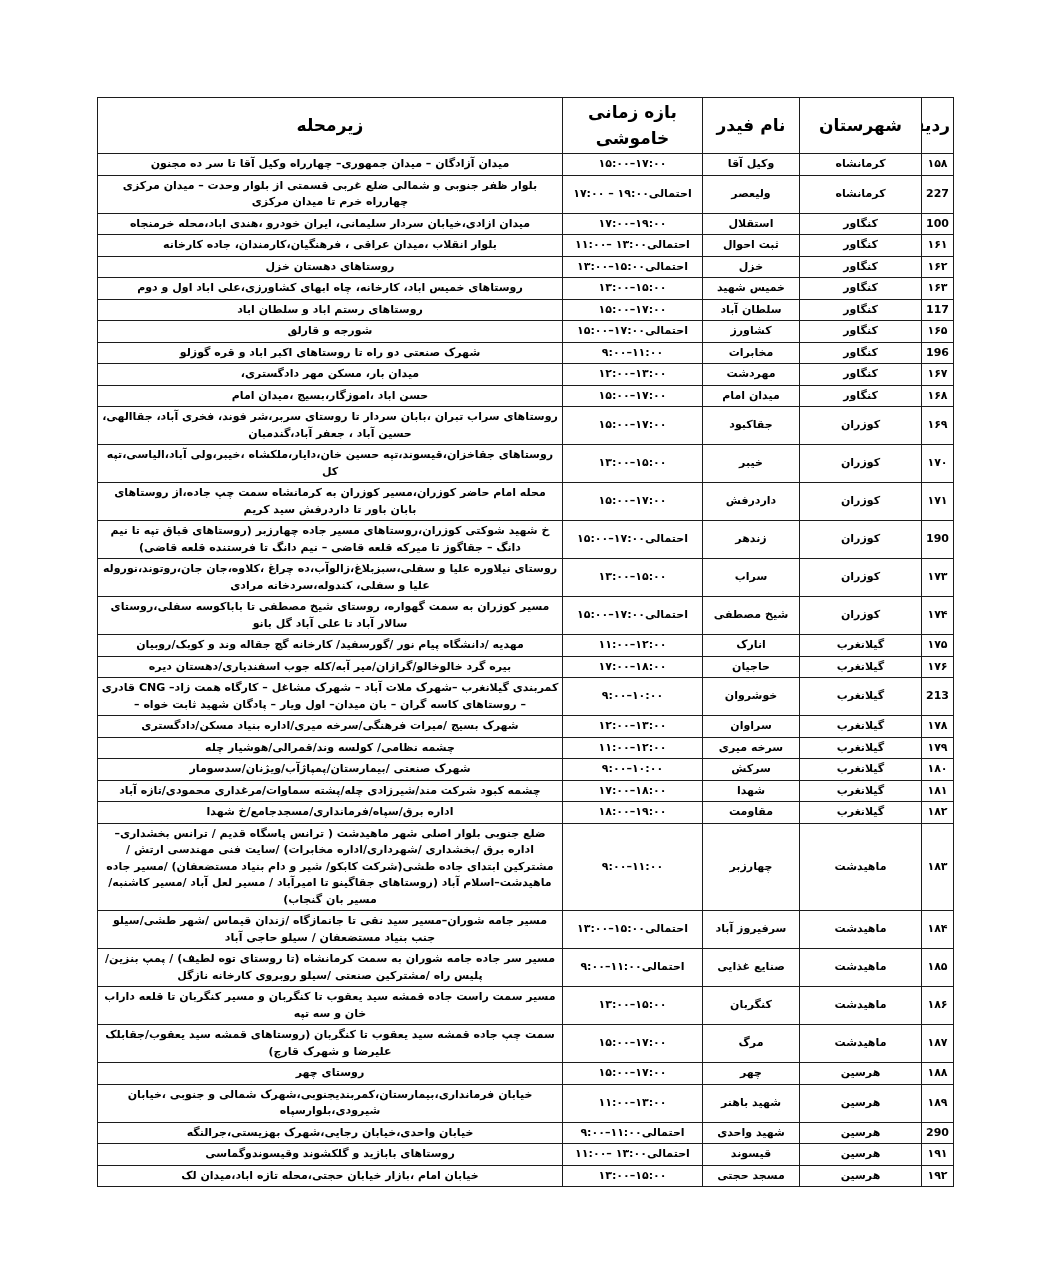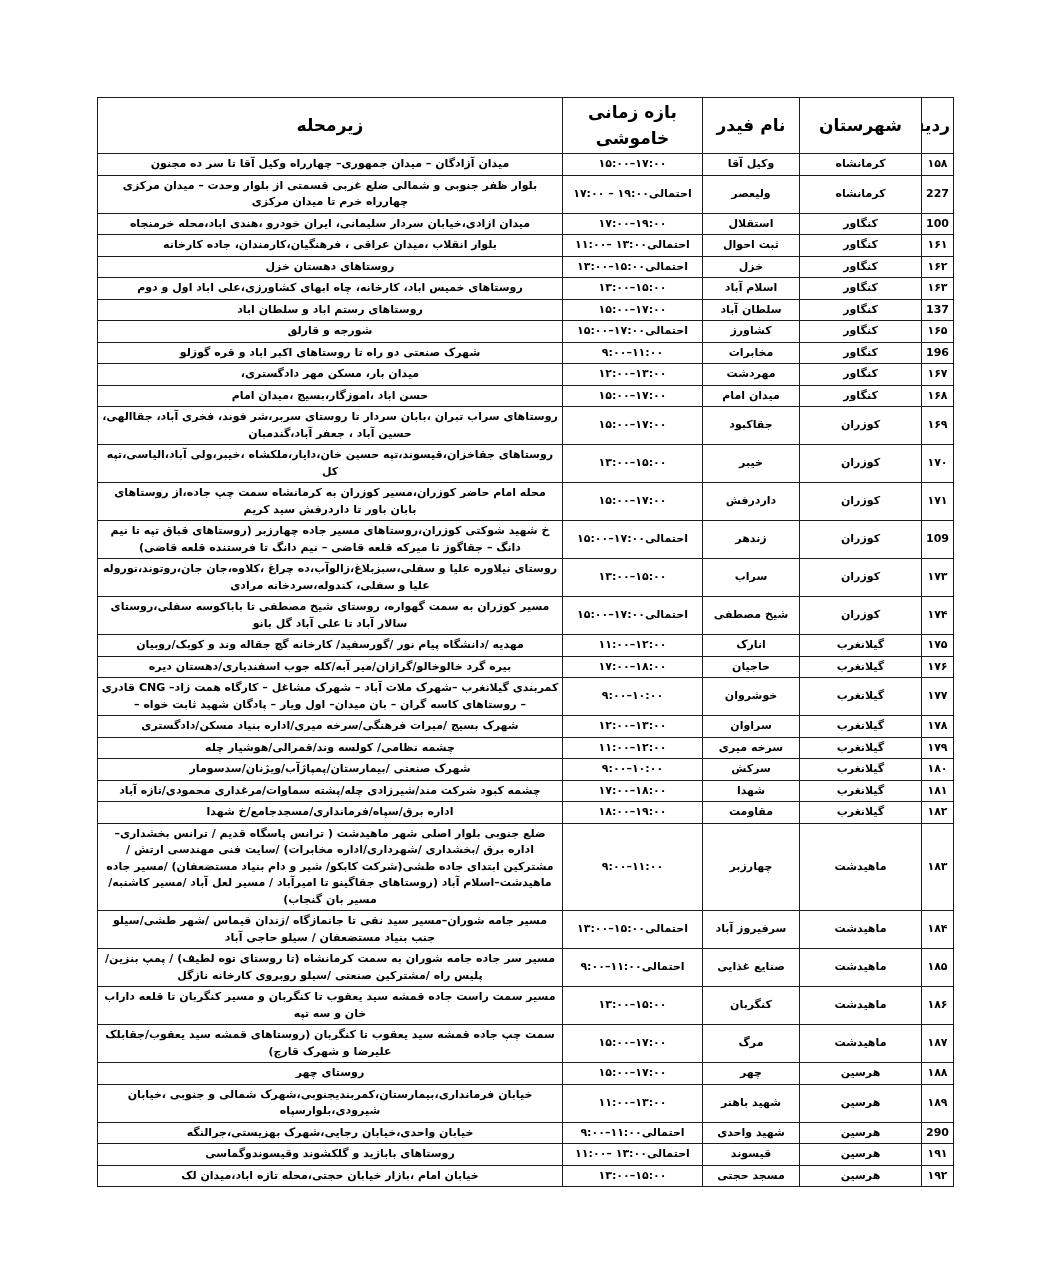--- a/index.html
+++ b/index.html
@@ -85,26 +85,26 @@
         <tr>
     <td>۱۶۲</td>
     <td>کنگاور</td>
     <td>خزل</td>
     <td class="time-cell"><span class="tnum">۱۳:۰۰–۱۵:۰۰</span><span class="tprob">احتمالی</span></td>
     <td class="area-cell">روستاهای دهستان خزل</td>
   </tr>
         <tr>
     <td>۱۶۳</td>
     <td>کنگاور</td>
-    <td>اسلام آباد</td>
+    <td>خمیس شهید</td>
     <td class="time-cell"><span class="tnum">۱۳:۰۰–۱۵:۰۰</span><span class="tprob"></span></td>
     <td class="area-cell">روستاهای خمیس اباد، کارخانه، چاه ابهای کشاورزی،علی اباد اول و دوم</td>
   </tr>
         <tr>
-    <td>137</td>
+    <td>117</td>
     <td>کنگاور</td>
     <td>سلطان آباد</td>
     <td class="time-cell"><span class="tnum">۱۵:۰۰–۱۷:۰۰</span><span class="tprob"></span></td>
     <td class="area-cell">روستاهای رستم اباد و سلطان اباد</td>
   </tr>
         <tr>
     <td>۱۶۵</td>
     <td>کنگاور</td>
     <td>کشاورز</td>
     <td class="time-cell"><span class="tnum">۱۵:۰۰–۱۷:۰۰</span><span class="tprob">احتمالی</span></td>
@@ -146,21 +146,21 @@
     <td class="area-cell">روستاهای جقاخزان،قیسوند،تپه حسین خان،دایار،ملکشاه ،خیبر،ولی آباد،الیاسی،تپه کل</td>
   </tr>
         <tr>
     <td>۱۷۱</td>
     <td>کوزران</td>
     <td>داردرفش</td>
     <td class="time-cell"><span class="tnum">۱۵:۰۰–۱۷:۰۰</span><span class="tprob"></span></td>
     <td class="area-cell">محله امام حاضر کوزران،مسیر کوزران به کرمانشاه سمت چپ جاده،از روستاهای بابان باور تا داردرفش سید کریم</td>
   </tr>
         <tr>
-    <td>109</td>
+    <td>190</td>
     <td>کوزران</td>
     <td>زندهر</td>
     <td class="time-cell"><span class="tnum">۱۵:۰۰–۱۷:۰۰</span><span class="tprob">احتمالی</span></td>
     <td class="area-cell">خ شهید شوکتی کوزران،روستاهای مسیر جاده چهارزبر (روستاهای قباق تپه تا نیم دانگ – جقاگوز تا میرکه قلعه قاضی – نیم دانگ تا فرستنده قلعه قاضی)</td>
   </tr>
         <tr>
     <td>۱۷۳</td>
     <td>کوزران</td>
     <td>سراب</td>
     <td class="time-cell"><span class="tnum">۱۳:۰۰–۱۵:۰۰</span><span class="tprob"></span></td>
@@ -181,21 +181,21 @@
     <td class="area-cell">مهدیه /دانشگاه پیام نور /گورسفید/ کارخانه گچ جقاله وند و کوبک/روبیان</td>
   </tr>
         <tr>
     <td>۱۷۶</td>
     <td>گیلانغرب</td>
     <td>حاجیان</td>
     <td class="time-cell"><span class="tnum">۱۷:۰۰–۱۸:۰۰</span><span class="tprob"></span></td>
     <td class="area-cell">بیره گرد خالوخالو/گرازان/میر آبه/کله جوب اسفندیاری/دهستان دیره</td>
   </tr>
         <tr>
-    <td>۱۷۷</td>
+    <td>213</td>
     <td>گیلانغرب</td>
     <td>خوشروان</td>
     <td class="time-cell"><span class="tnum">۹:۰۰–۱۰:۰۰</span><span class="tprob"></span></td>
     <td class="area-cell">کمربندی گیلانغرب –شهرک ملات آباد – شهرک مشاغل – کارگاه همت زاد– CNG قادری – روستاهای کاسه گران – بان میدان– اول ویار – پادگان شهید ثابت خواه –</td>
   </tr>
         <tr>
     <td>۱۷۸</td>
     <td>گیلانغرب</td>
     <td>سراوان</td>
     <td class="time-cell"><span class="tnum">۱۲:۰۰–۱۳:۰۰</span><span class="tprob"></span></td>

